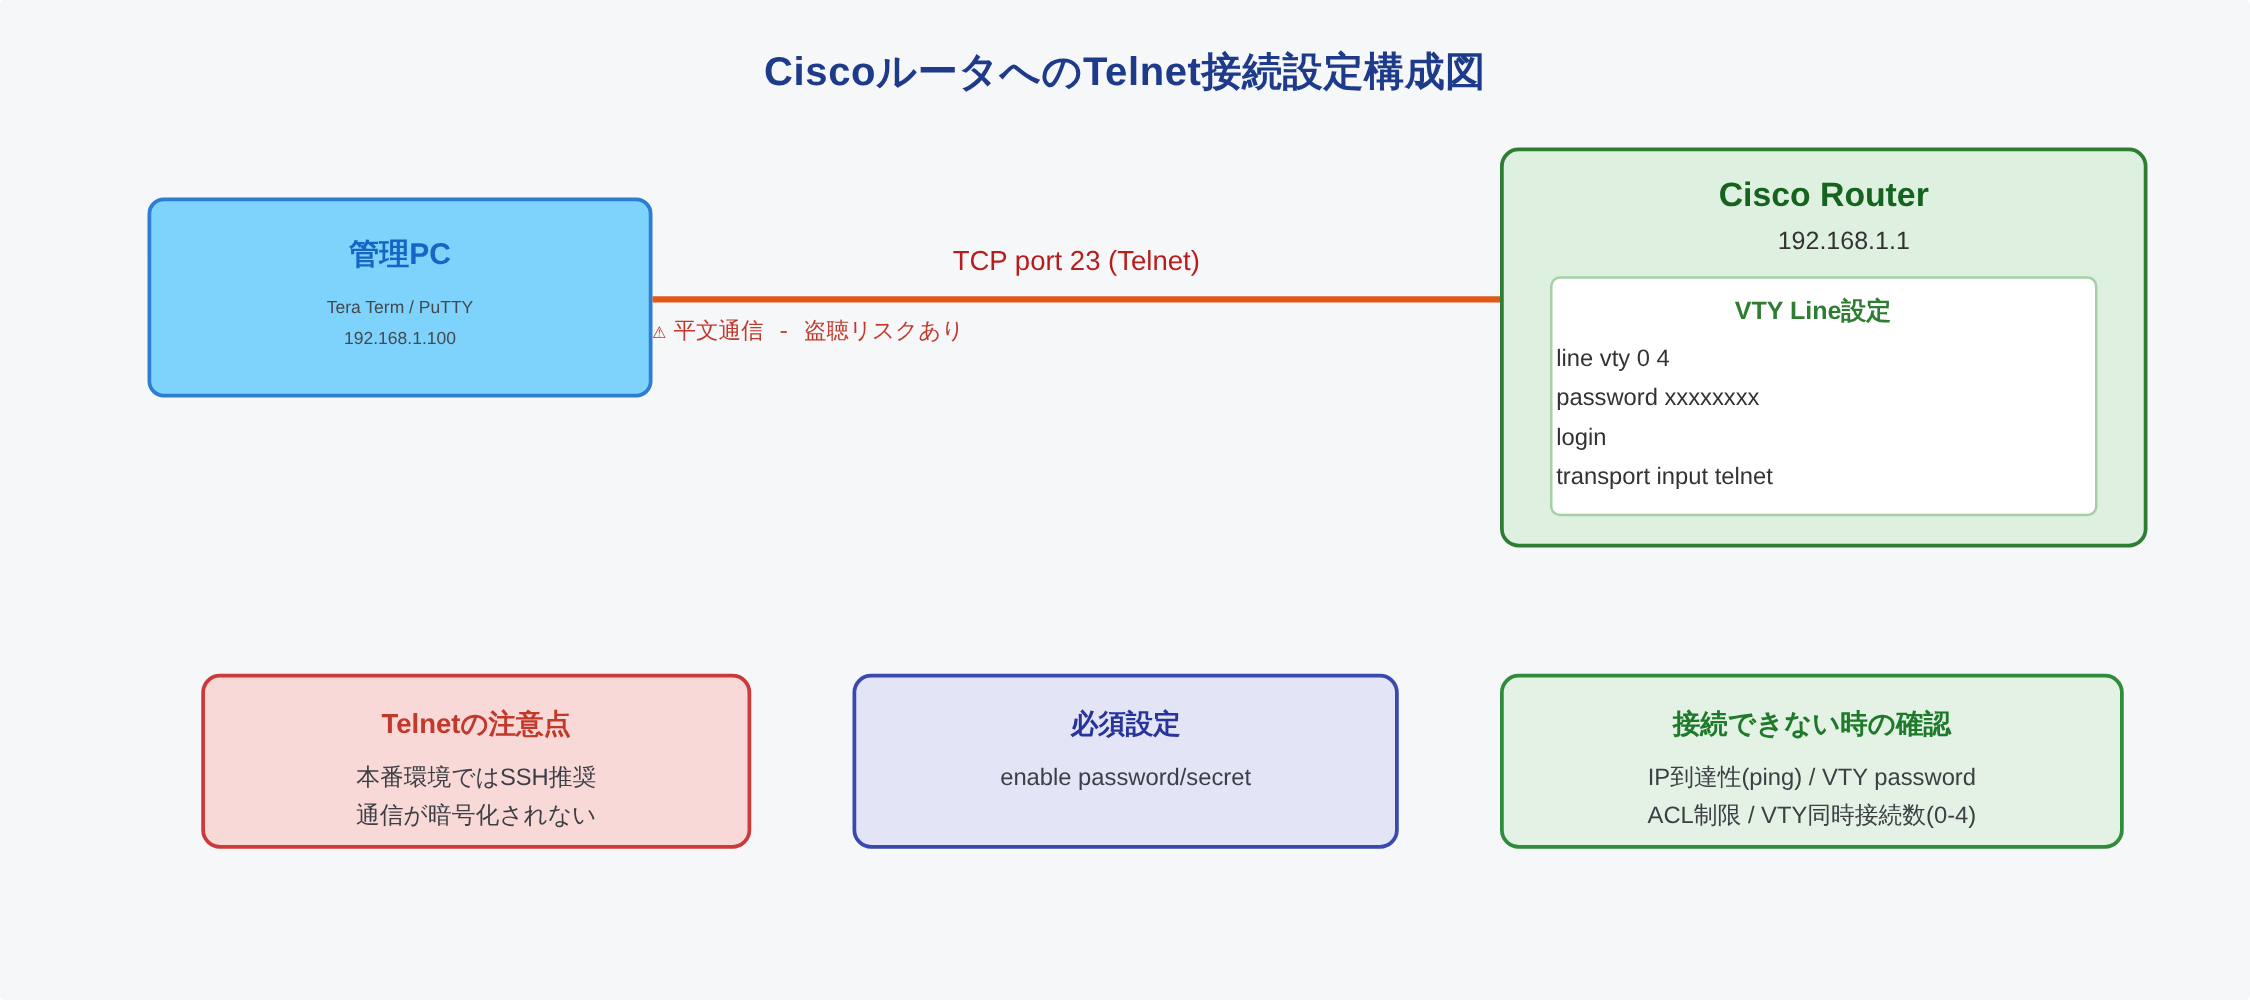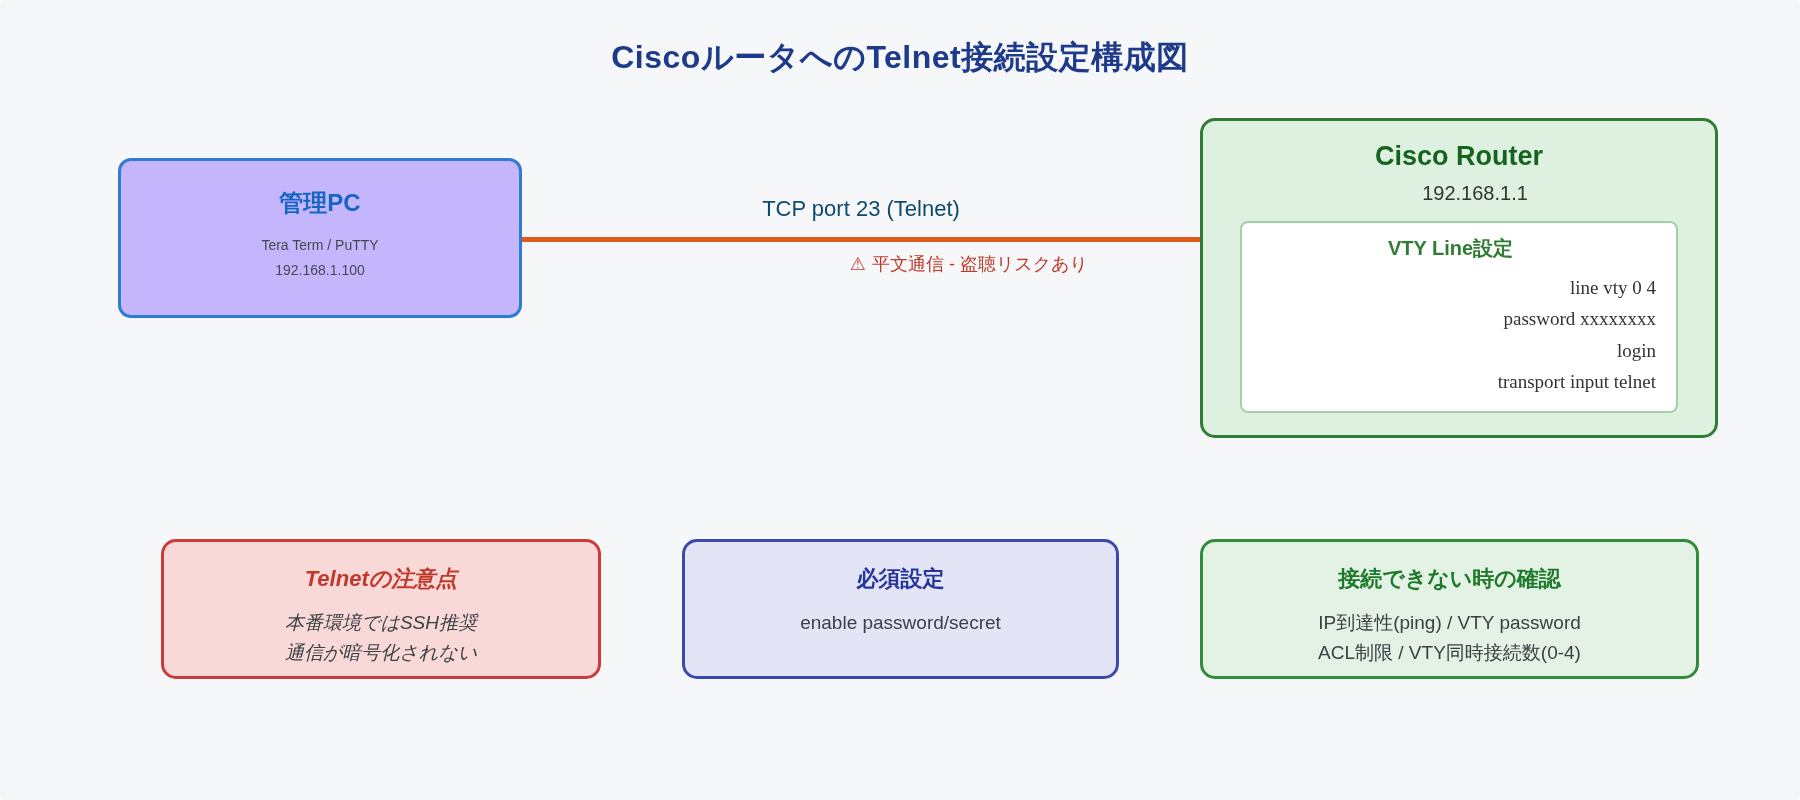--- a/index.html
+++ b/index.html
@@ -21,21 +21,21 @@
     font-size: 32px; font-weight: bold; color: #1e3a8a;
     letter-spacing: 0.5px;
   }
   .node {
     position: absolute;
     border-radius: 13px;
     text-align: center;
   }
   .pc-box {
     left: 118px; top: 158px; width: 404px; height: 160px;
-    background: #c4b5fd;
+    background: #7dd3fc;
     border: 3px solid #2e7dd1;
     padding-top: 26px;
   }
   .pc-title { font-size: 24px; font-weight: bold; color: #1566c4; margin-bottom: 14px; }
   .pc-line { font-size: 14px; color: #44494f; line-height: 1.75; }
 
   .router-box {
     left: 1200px; top: 118px; width: 518px; height: 320px;
     background: #def0df;
     border: 3px solid #2e7d32;
@@ -45,51 +45,51 @@
   .router-title { font-size: 27px; font-weight: bold; color: #15631f; margin-bottom: 10px; }
   .router-ip { font-size: 20px; color: #333; margin-bottom: 16px; padding-left: 32px; }
   .vty-box {
     margin: 0 auto; width: 438px;
     background: #ffffff;
     border: 2px solid #a5d0a7;
     border-radius: 8px;
     padding: 12px 20px 14px 3px;
   }
   .vty-title { text-align: center; font-size: 20px; font-weight: bold; color: #2e7d32; margin-bottom: 10px; }
-  .vty-line { text-align: right; font-size: 19px; color: #333; line-height: 1.65; font-family: Liberation Serif, serif; }
+  .vty-line { text-align: left; font-size: 19px; color: #333; line-height: 1.65; }
 
   .conn-line {
     position: absolute;
     left: 522px; top: 237px; width: 678px; height: 5px;
     background: #dd5a1b;
   }
   .conn-label {
     position: absolute; left: 522px; width: 678px; top: 196px;
     text-align: center;
-    font-size: 22px; color: #0c4a6e;
+    font-size: 22px; color: #b91c1c;
   }
   .conn-warning {
     position: absolute; left: 522px; width: 566px; top: 252px;
-    text-align: right;
-    font-size: 18px; color: #c0392b;
+    text-align: left;
+    font-size: 18px; color: #c0392b; font-family: Liberation Mono, monospace;
   }
   .conn-warning .warn-icon { margin-right: 6px; }
 
   .note {
     position: absolute; top: 539px; height: 140px;
     border-radius: 15px;
     text-align: center;
     padding-top: 22px;
   }
   .note-title { font-size: 22px; font-weight: bold; margin-bottom: 14px; }
   .note-line { font-size: 19px; color: #3c4045; line-height: 1.6; }
 
   .note-red {
     left: 161px; width: 440px;
-    background: #f9d8d8; border: 3px solid #cb3b3b; font-style: italic;
+    background: #f9d8d8; border: 3px solid #cb3b3b;
   }
   .note-red .note-title { color: #c0392b; }
 
   .note-indigo {
     left: 682px; width: 437px;
     background: #e3e5f6; border: 3px solid #3a49ad;
   }
   .note-indigo .note-title { color: #27359b; }
 
   .note-green {

